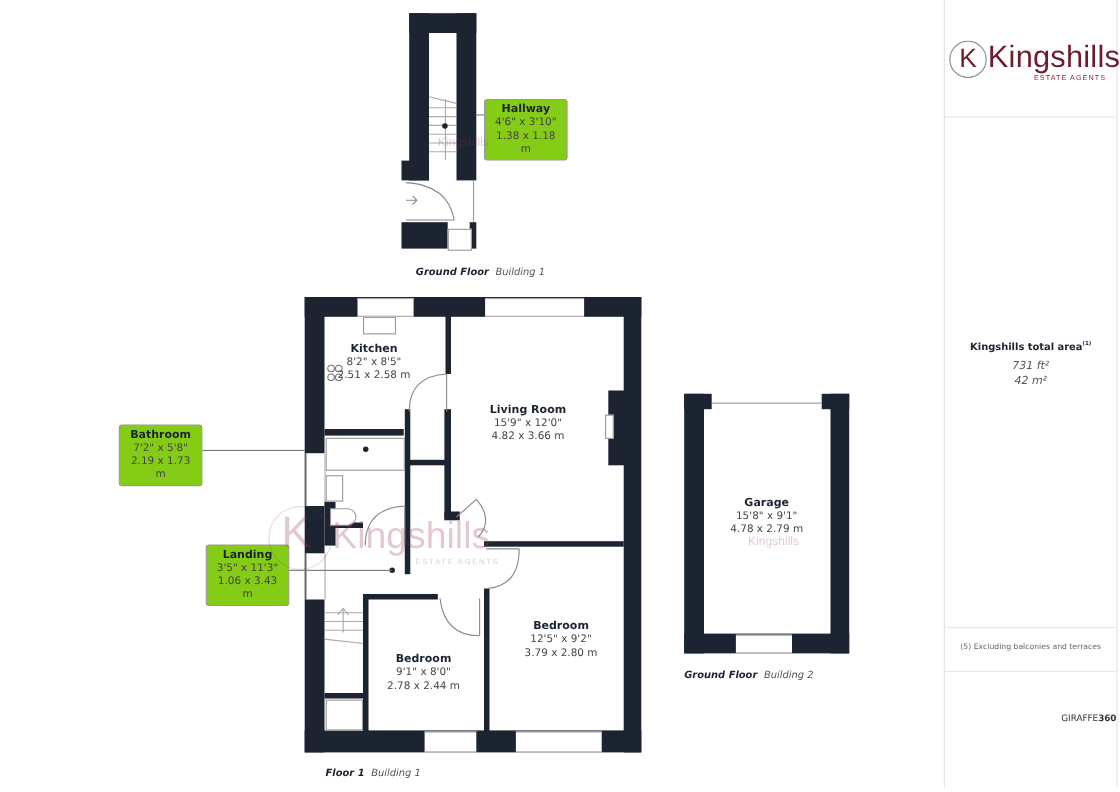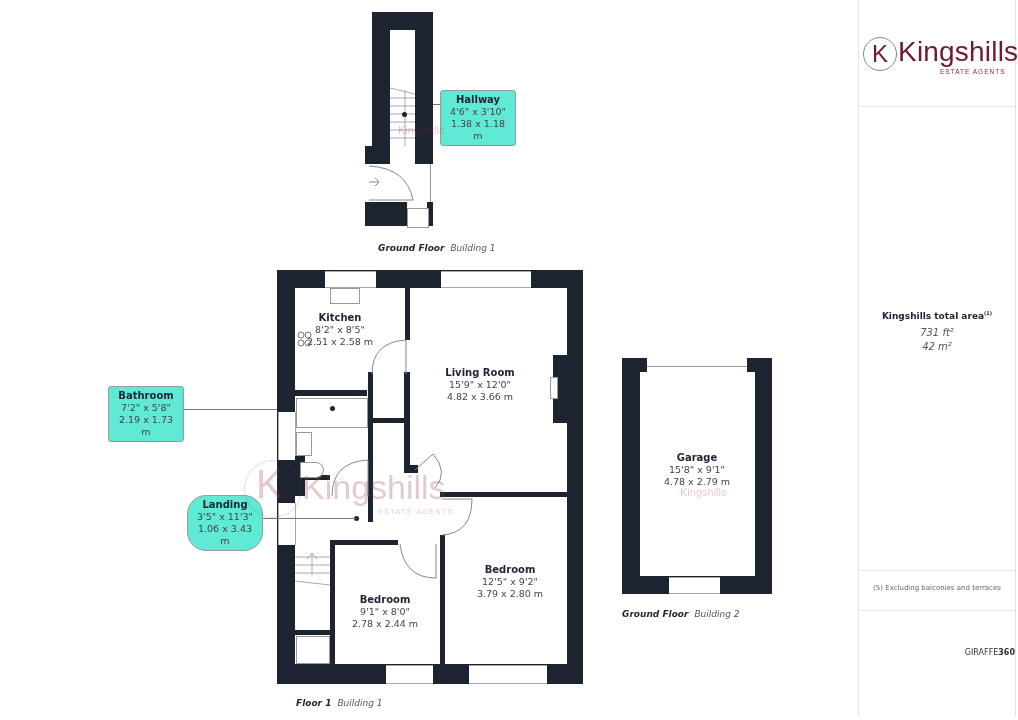--- a/index.html
+++ b/index.html
@@ -18,21 +18,21 @@
   .area-val { position:absolute; left:0; width:156px; text-align:center; font-size:10px; color:#555;font-style:italic; }
   .footnote { position:absolute; left:0; top:584px; width:156px; text-align:center; font-size:7px; color:#666; }
   .disclaimer { position:absolute; left:14px; top:626px; width:130px; text-align:center; font-size:7px; color:#666; line-height:10.5px; }
   .brand { position:absolute; left:0; top:648px; width:156px; text-align:right; font-size:8px; color:#333; }
   .brand b { font-weight:bold; }
   .wall { position:absolute; background:#1c2331; }
   .win { position:absolute; background:#fff; border-top:1px solid #aaa; border-bottom:1px solid #aaa; }
   .room-label { position:absolute; text-align:center; line-height:12px; }
   .room-name { font-size:10px; font-weight:bold; color:#1c2331; display:block; }
   .room-dim { font-size:9.5px; color:#444; display:block; }
-  .callout { position:absolute; border:1px solid #999; border-radius:3px; background:#5eead4; text-align:center; line-height:12px; padding:3px 4px; }
+  .callout { position:absolute; border:1px solid #999; border-radius:3px; background:#84cc16; text-align:center; line-height:12px; padding:3px 4px; }
   .leader { position:absolute; height:1px; background:#777; }
   .floor-caption { position:absolute; font-size:9px;font-style:italic; }
   .floor-caption b { font-weight:bold; color:#1c2331; }
   .floor-caption span { color:#555; margin-left:6px; }
   .wm { position:absolute; color:rgba(150,60,90,0.28); font-family:"Liberation Sans", sans-serif; }
   .dot { position:absolute; width:5px; height:5px; border-radius:50%; background:#1c2331; }
   .thin { position:absolute; background:#999; }
   .fixture { position:absolute; border:1px solid #999; background:#fff; }
 </style>
 </head>
@@ -179,21 +179,21 @@
       <span class="room-dim">2.78 x 2.44 m</span>
     </div>
 
     <div class="leader" style="left:184px;top:409px;width:93px;"></div>
     <div class="callout" style="left:108px;top:386px;width:66px;">
       <span class="room-name">Bathroom</span>
       <span class="room-dim">7'2" x 5'8"</span>
       <span class="room-dim">2.19 x 1.73 m</span>
     </div>
     <div class="leader" style="left:262px;top:518px;width:94px;"></div>
-    <div class="callout" style="left:187px;top:495px;width:66px;border-radius:19px;">
+    <div class="callout" style="left:187px;top:495px;width:66px;">
       <span class="room-name">Landing</span>
       <span class="room-dim">3'5" x 11'3"</span>
       <span class="room-dim">1.06 x 3.43 m</span>
     </div>
 
     <div style="position:absolute;left:244px;top:460px;width:56px;height:56px;border:1px solid rgba(150,60,90,0.2);border-radius:50%;"></div>
     <div class="wm" style="left:256px;top:462px;font-size:40px;">K</div>
     <div class="wm" style="left:302px;top:468px;font-size:34px;">Kingshills</div>
     <div class="wm" style="left:378px;top:508px;font-size:7px;letter-spacing:1.5px;">ESTATE AGENTS</div>
     <div class="floor-caption" style="left:296px;top:698px;">

